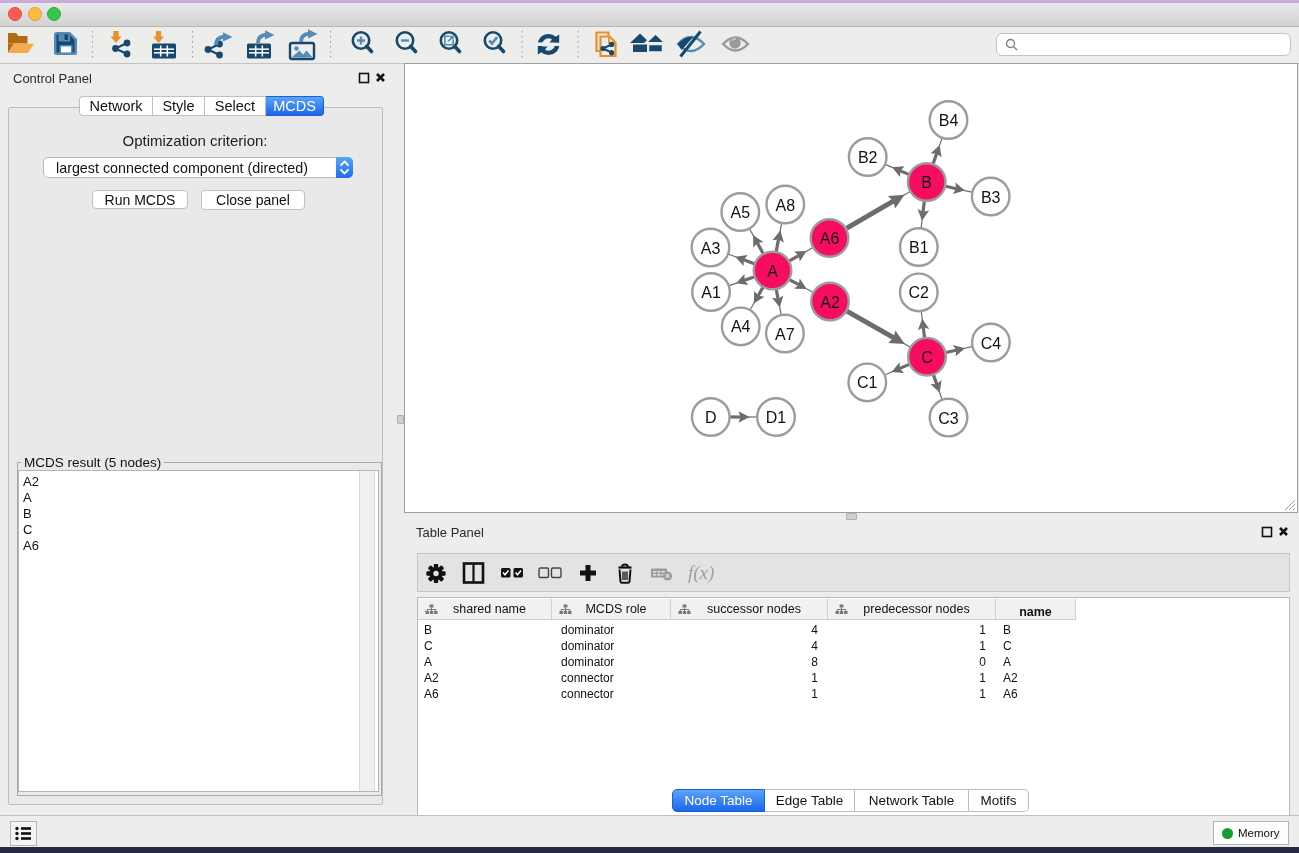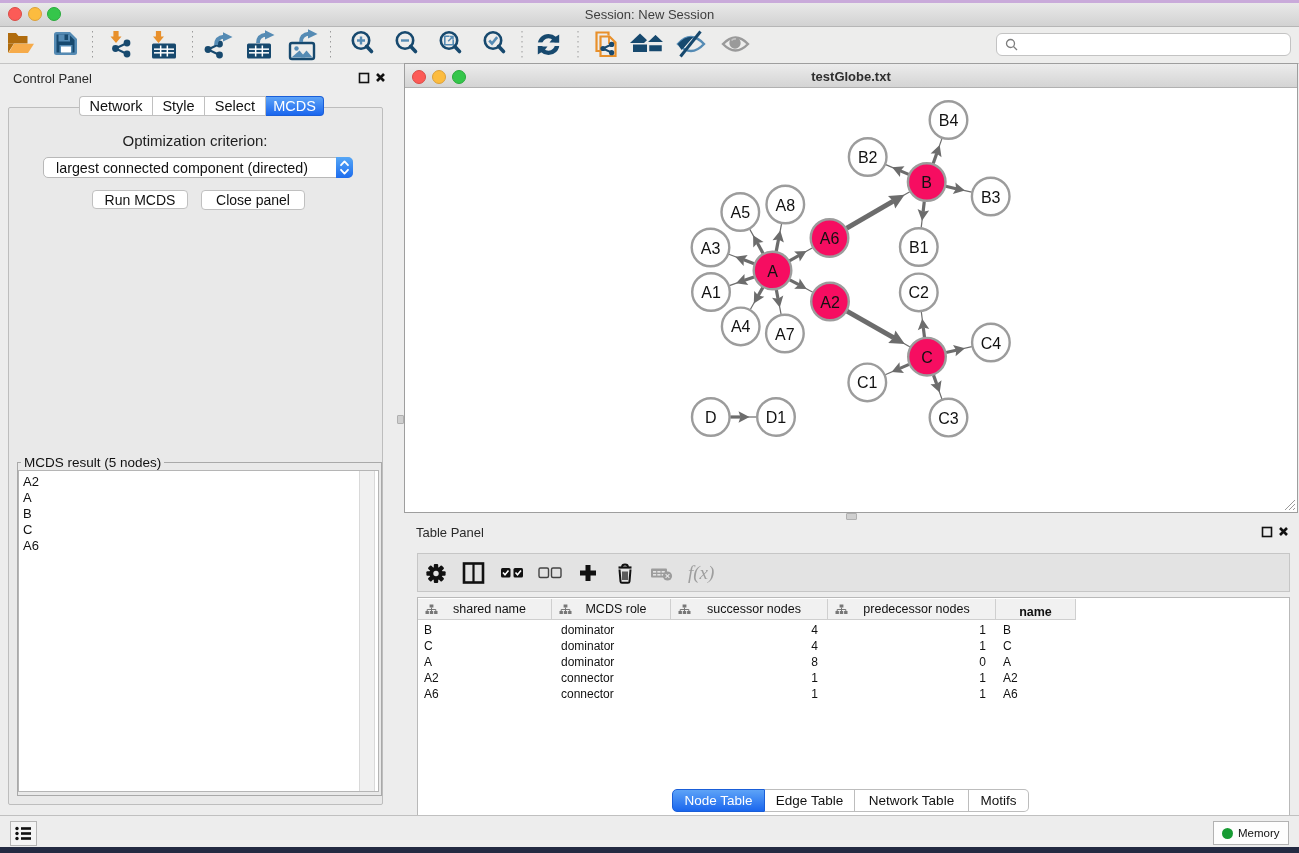--- a/index.html
+++ b/index.html
@@ -10,21 +10,20 @@
 </style></head>
 <body>
 
 <div class="abs" style="left:0;top:0;width:1299px;height:3px;background:#c9aada;"></div>
 <div class="abs" style="left:0;top:846px;width:1299px;height:7px;background:#232a42;"></div>
 
 <div class="abs" style="left:0;top:3px;width:1299px;height:23px;background:linear-gradient(#e9e9e9,#d2d2d2);border-bottom:1px solid #b6b6b6;">
  <div class="tl" style="left:8px;background:#fc5b57;border:0.5px solid #d94c46;"></div>
  <div class="tl" style="left:28px;background:#fcbc3f;border:0.5px solid #dba03a;"></div>
  <div class="tl" style="left:47px;background:#35c64b;border:0.5px solid #2aaa3c;"></div>
- <div class="abs" style="left:0;width:1299px;top:4px;text-align:center;font-size:13px;color:#3e3e3e;">Session: New Session</div>
 </div>
 
 <div id="toolbar" class="abs" style="left:0;top:27px;width:1299px;height:36px;background:#ededec;border-bottom:1px solid #c4c4c4;">
     <svg width="1299" height="36" viewBox="0 0 1299 36" font-family="Liberation Sans,sans-serif">
       <g>
 <path d="M8 6 L16 6 L18.5 9 L27.5 9 L27.5 16.5 L8 16.5 Z" fill="#b06c0e"></path>
 <path d="M8 16.5 L14 16.5 L8 26 Z" fill="#b06c0e"></path>
 <path d="M14 16.8 L34 16.8 L28 26 L8.5 26 Z" fill="#f6ab4a"></path>
 </g>
       <g>
@@ -173,26 +172,20 @@
   </div>
 
 <div class="abs" style="left:17px;top:462px;width:363px;height:332px;border:1px solid #a9a9a9;"></div>
 <div class="abs" style="left:21px;top:455px;background:#e9e9e9;padding:0 3px;font-size:13.5px;color:#111;">MCDS result (5 nodes)</div>
 <div class="abs" style="left:18px;top:470px;width:361px;height:322px;background:#fff;border:1px solid #b5b5b5;box-sizing:border-box;">
  <div style="position:absolute;right:3px;top:0;width:14px;height:100%;background:#f0f0f0;border-left:1px solid #d9d9d9;border-right:1px solid #d9d9d9;"></div>
  <div style="padding:3px 0 0 4px;font-size:13px;color:#111;line-height:16px;">A2<br>A<br>B<br>C<br>A6</div>
 </div>
 
 <div class="abs" style="left:404px;top:63px;width:894px;height:450px;background:#fff;border:1px solid #9e9e9e;box-sizing:border-box;">
- <div style="position:absolute;left:0;top:0;width:100%;height:24px;background:linear-gradient(#ececec,#d4d4d4);border-bottom:1px solid #b1b1b1;box-sizing:border-box;">
-  <div class="tl" style="left:7px;top:6px;background:#fc5b57;border:0.5px solid #d94c46;"></div>
-  <div class="tl" style="left:27px;top:6px;background:#fcbc3f;border:0.5px solid #dba03a;"></div>
-  <div class="tl" style="left:47px;top:6px;background:#35c64b;border:0.5px solid #2aaa3c;"></div>
-  <div style="position:absolute;left:0;width:100%;top:5px;text-align:center;font-size:13px;color:#2e2e2e;font-weight:600;">testGlobe.txt</div>
- </div>
  <svg id="resize" style="position:absolute;right:1px;bottom:1px;" width="14" height="14" viewBox="0 0 14 14">
   <path d="M13 3 L3 13 M13 7 L7 13 M13 11 L11 13" stroke="#9a9a9a" stroke-width="1" fill="none"></path>
  </svg>
 </div>
 <svg id="graph" class="abs" style="left:405px;top:88px;" width="892" height="424" viewBox="0 0 892 424" font-family="Liberation Sans,sans-serif">
 <line x1="349.1" y1="188.9" x2="324.4" y2="197.6" stroke="#6c6c6c" stroke-width="1.2"></line>
 <line x1="349.1" y1="188.9" x2="339.5" y2="192.3" stroke="#6c6c6c" stroke-width="3.2"></line>
 <polygon points="331.0,195.3 339.5,186.1 339.5,192.3 343.3,197.1" fill="#6c6c6c"></polygon>
 <line x1="349.2" y1="175.7" x2="323.8" y2="166.3" stroke="#6c6c6c" stroke-width="1.2"></line>
 <line x1="349.2" y1="175.7" x2="338.8" y2="171.8" stroke="#6c6c6c" stroke-width="3.2"></line>

